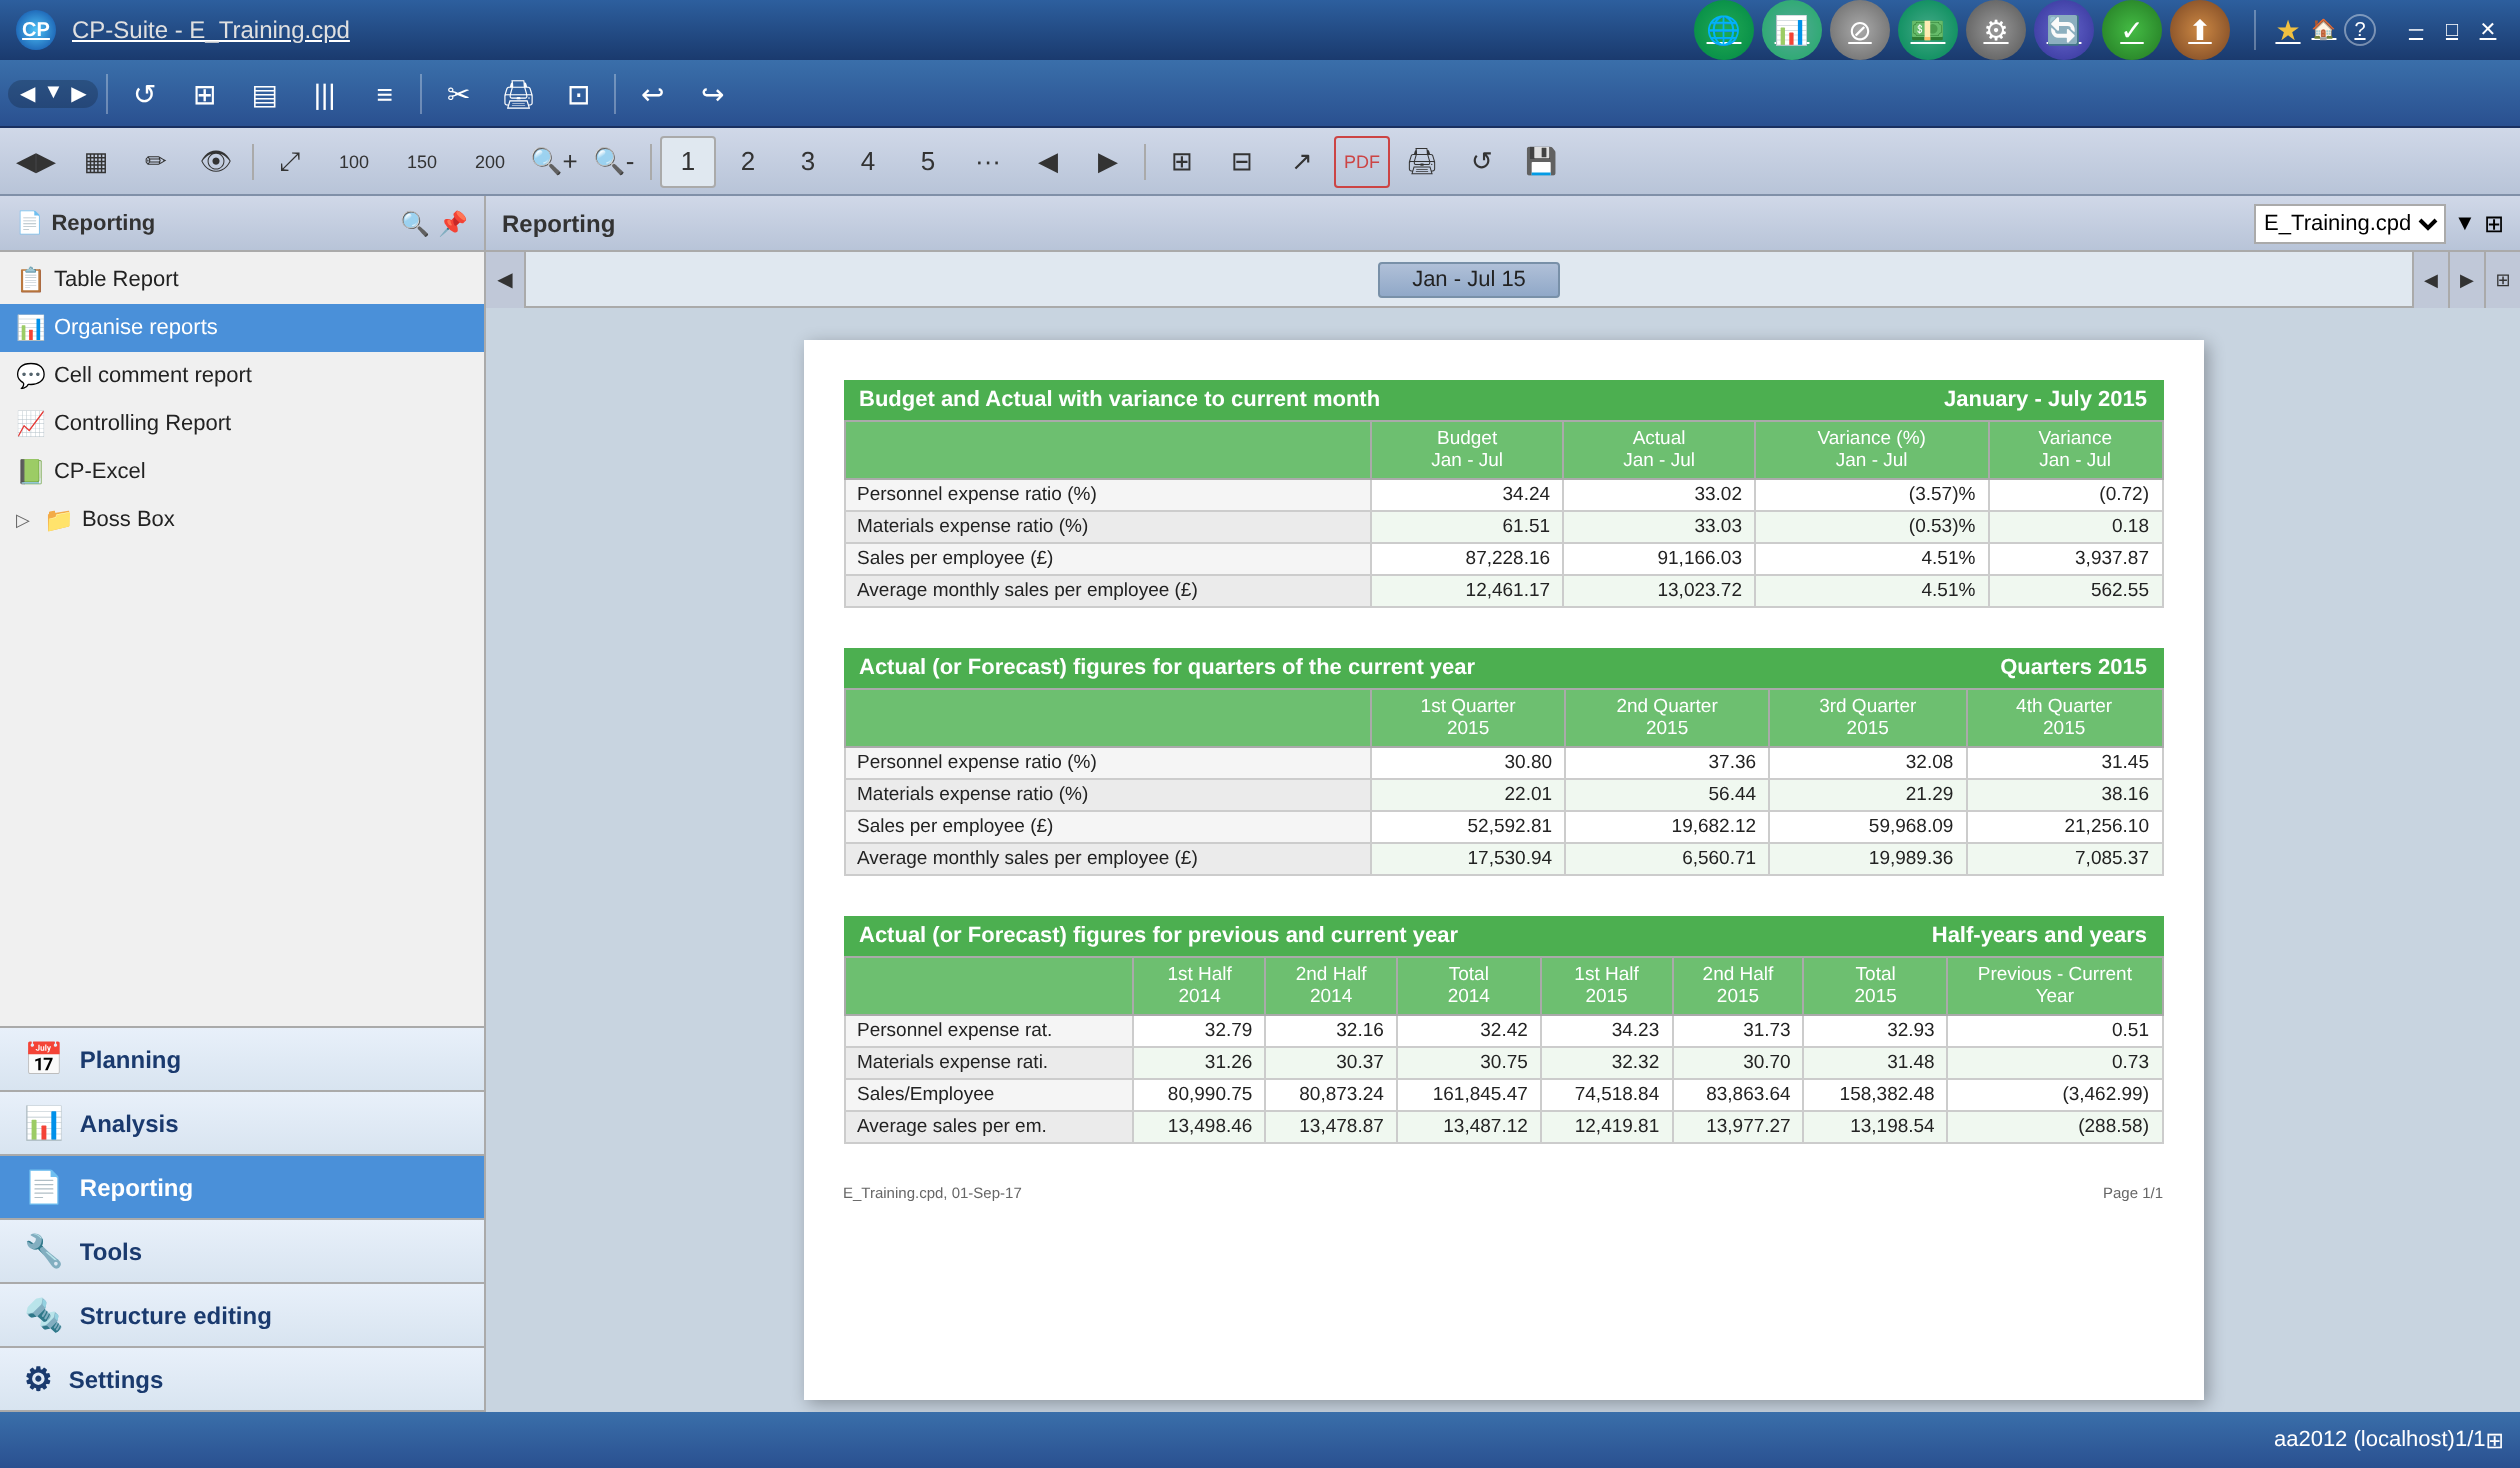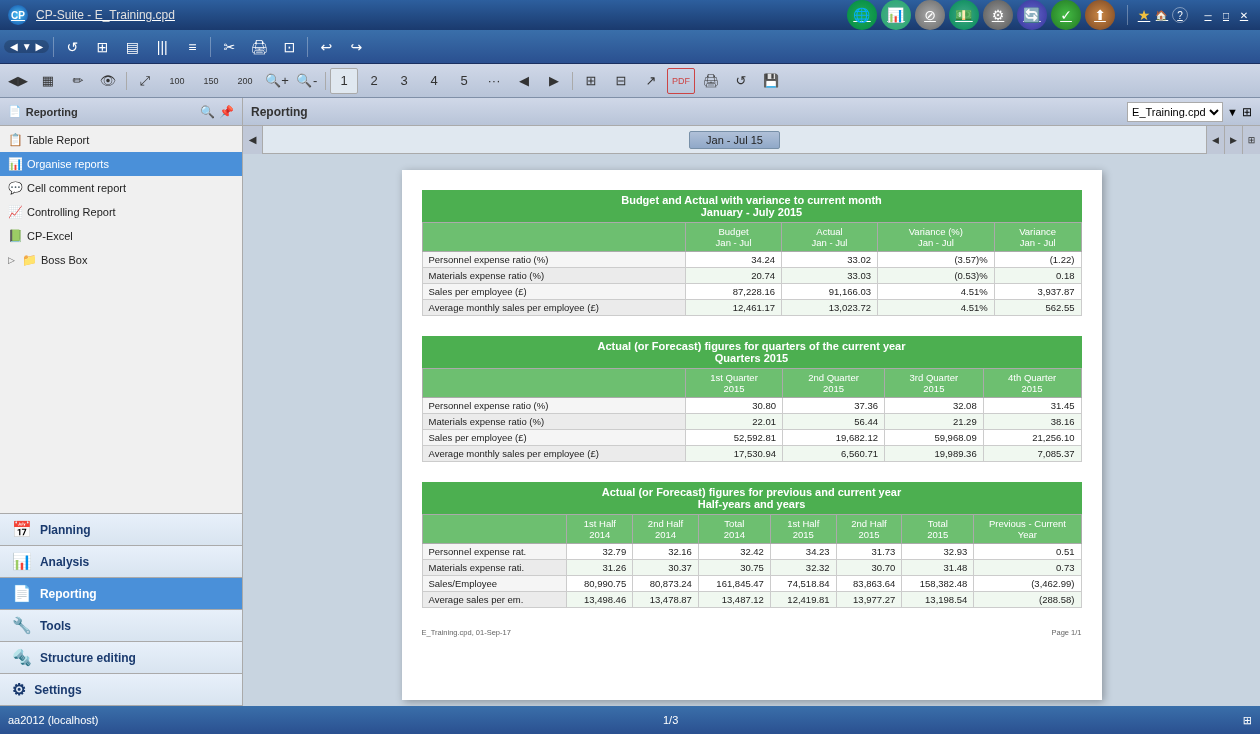--- a/index.html
+++ b/index.html
@@ -160,42 +160,42 @@
       padding: 20px;
       box-shadow: 2px 2px 8px rgba(0,0,0,0.3);
       position: relative;
     }
 
     
     .report-section { margin-bottom: 20px; }
     .section-header {
       background: #4caf50; color: white;
       display: flex; justify-content: space-between; align-items: center;
-      padding: 4px 8px; font-size: 11px; font-weight: bold; flex-direction: column;
+      padding: 4px 8px; font-size: 11px; font-weight: bold;
     }
     .report-table {
       width: 100%; border-collapse: collapse; font-size: 9.5px;
     }
     .report-table th {
       background: #6dbf70; color: white; text-align: center;
       padding: 3px 6px; border: 1px solid #aaa; font-weight: normal;
     }
     .report-table td {
       padding: 2px 6px; border: 1px solid #ccc; color: #222;
     }
     .report-table td:first-child { background: #f5f5f5; }
     .report-table td:not(:first-child) { text-align: right; }
     .report-table tr:nth-child(even) td { background: #f0f8f0; }
     .report-table tr:nth-child(even) td:first-child { background: #ebebeb; }
 
     
     #statusbar {
       height: 28px;
       background: linear-gradient(to bottom, #3a6faa, #2a5090);
-      display: flex; align-items: center; justify-content: space-between;
+      display: flex; align-items: center; justify-content: flex-end;
       padding: 0 8px; color: white; font-size: 11px;
     }
 
     
     #top-icons {
       display: flex; align-items: center; gap: 4px; padding: 2px 4px;
     }
     .top-icon {
       width: 30px; height: 30px; border-radius: 50%; cursor: pointer;
       display: flex; align-items: center; justify-content: center; font-size: 14px;
@@ -395,25 +395,25 @@
                 <th>Variance (%)<br>Jan - Jul</th>
                 <th>Variance<br>Jan - Jul</th>
               </tr>
             </thead>
             <tbody>
               <tr>
                 <td>Personnel expense ratio (%)</td>
                 <td>34.24</td>
                 <td>33.02</td>
                 <td>(3.57)%</td>
-                <td>(1.22)</td>
+                <td>(0.72)</td>
               </tr>
               <tr>
                 <td>Materials expense ratio (%)</td>
-                <td>20.74</td>
+                <td>61.51</td>
                 <td>33.03</td>
                 <td>(0.53)%</td>
                 <td>0.18</td>
               </tr>
               <tr>
                 <td>Sales per employee (£)</td>
                 <td>87,228.16</td>
                 <td>91,166.03</td>
                 <td>4.51%</td>
                 <td>3,937.87</td>
@@ -544,15 +544,15 @@
           <span>E_Training.cpd, 01-Sep-17</span>
           <span>Page 1/1</span>
         </div>
       </div>
     </div>
   </div>
 </div>
 
 <div id="statusbar">
   <span>aa2012 (localhost)</span>
-  <span>1/3</span>
+  <span>1/1</span>
   <span style="cursor:pointer;">⊞</span>
 </div>
 
 </body></html>

